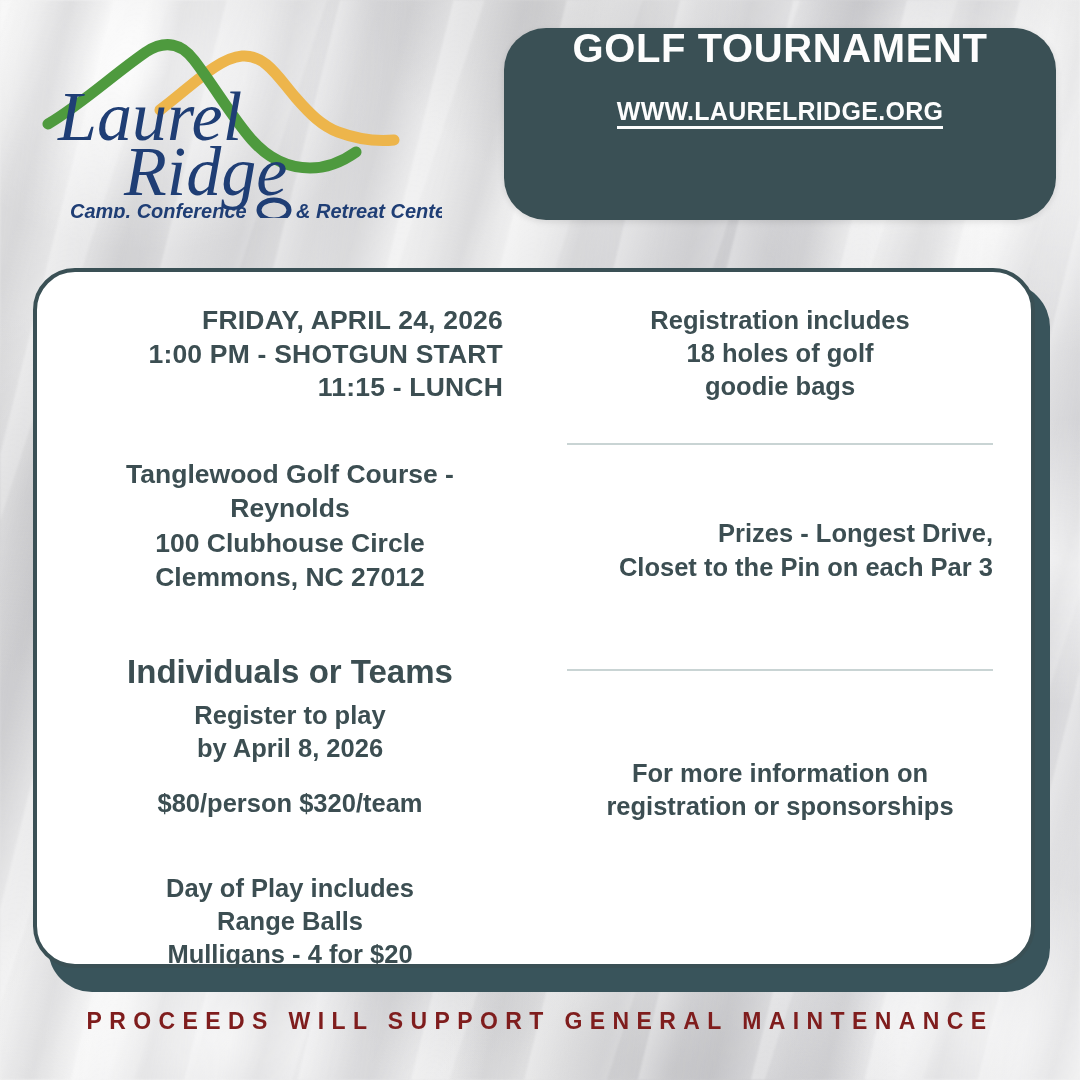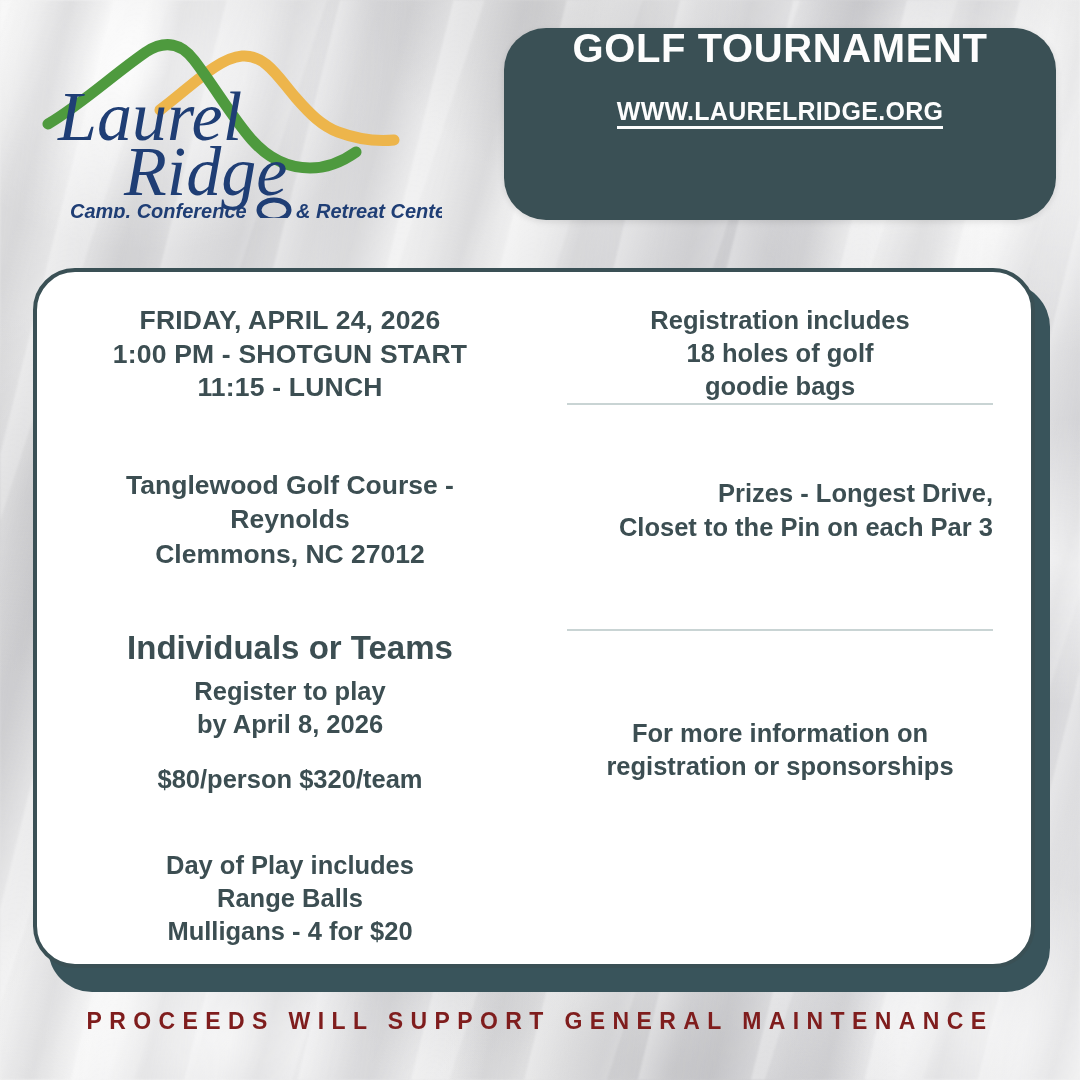--- a/index.html
+++ b/index.html
@@ -112,30 +112,31 @@
   <div class="ttl">GOLF TOURNAMENT</div>
   <div class="url">WWW.LAURELRIDGE.ORG</div>
 </div>
 
 <div id="card-shadow"></div>
 
 <div id="card">
 
   <div class="col left">
 
-    <div class="blk t-cap" style="margin-bottom:36px;">
+    <div class="blk t-cap" style="margin-bottom:25px;text-align:right;">
       <p>FRIDAY, APRIL 24, 2026</p>
       <p>1:00 PM - SHOTGUN START</p>
       <p>11:15 - LUNCH</p>
     </div>
 
     <div class="hr"></div>
 
     <div class="blk t-big" style="margin:27px 0 28px 0;">
       <p>Tanglewood Golf Course - Reynolds</p>
+      <p>100 Clubhouse Circle</p>
       <p>Clemmons, NC 27012</p>
     </div>
 
     <div class="hr"></div>
 
     <div class="blk" style="margin:28px 0 26px 0;">
       <p class="t-med">Individuals or Teams</p>
       <p class="t-reg" style="margin-top:5px;">Register to play</p>
       <p class="t-reg">by April 8, 2026</p>
       <p class="t-reg" style="margin-top:22px;">$80/person  $320/team</p>
@@ -146,21 +147,21 @@
     <div class="blk t-reg" style="margin-top:26px;">
       <p>Day of Play includes</p>
       <p>Range Balls</p>
       <p>Mulligans - 4 for $20</p>
     </div>
 
   </div>
 
   <div class="col right">
 
-    <div class="blk t-reg" style="">
+    <div class="blk t-reg" style="margin-bottom:40px;">
       <p>Registration includes</p>
       <p>18 holes of golf</p>
       <p>goodie bags</p>
     </div>
 
     <div class="hr soft"></div>
 
     <div class="blk t-reg" style="margin:72px 0 12px 0;text-align:right;">
       <p>Prizes  - Longest Drive,</p>
       <p>Closet to the Pin on each Par 3</p>

